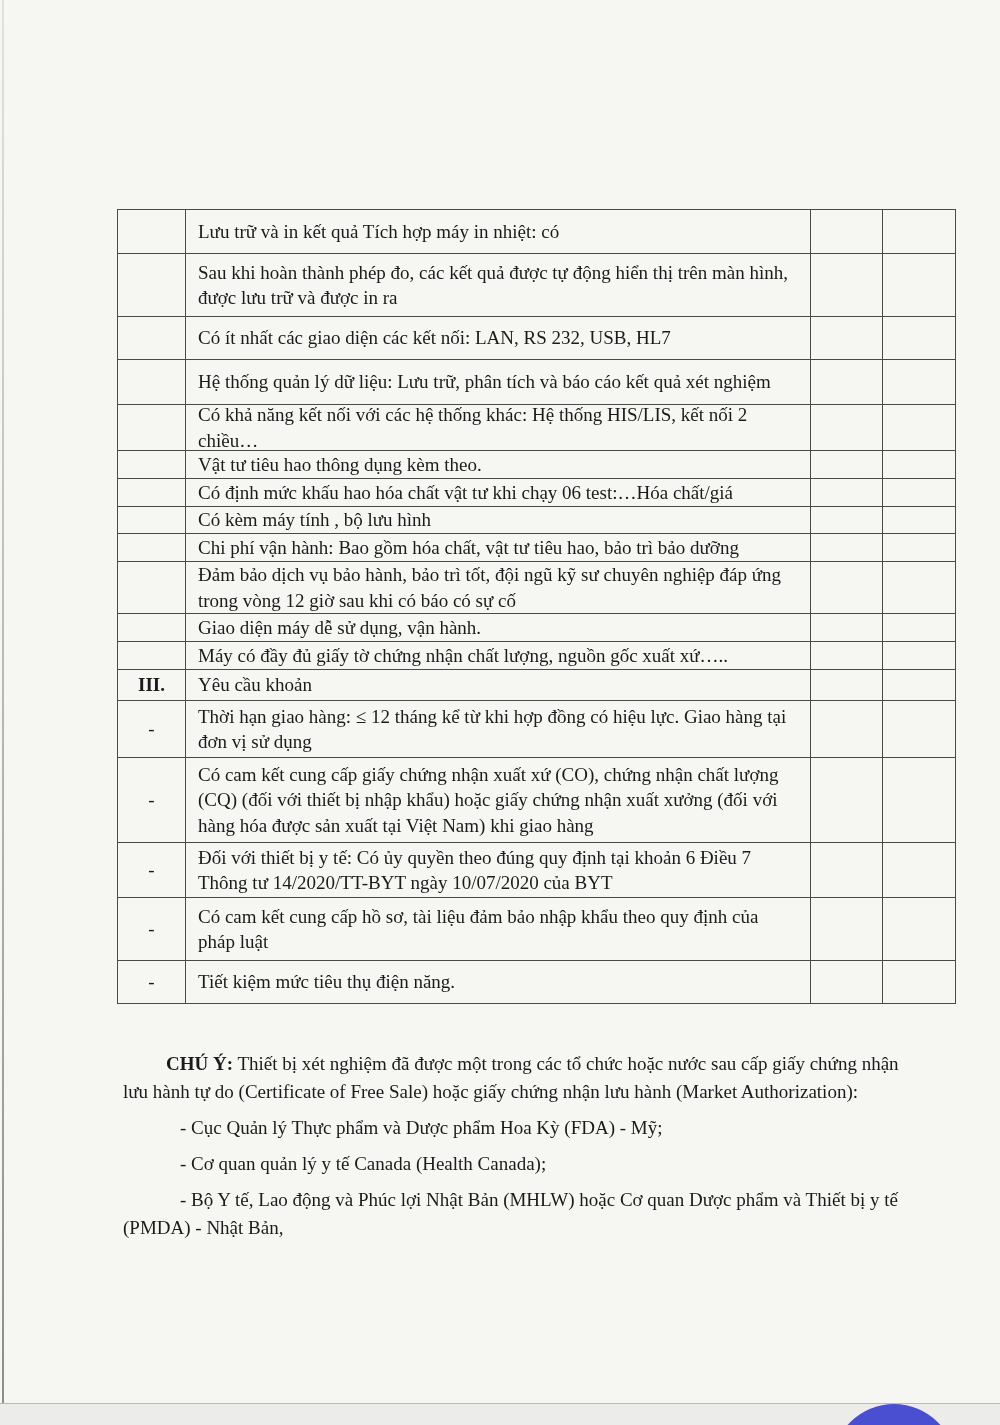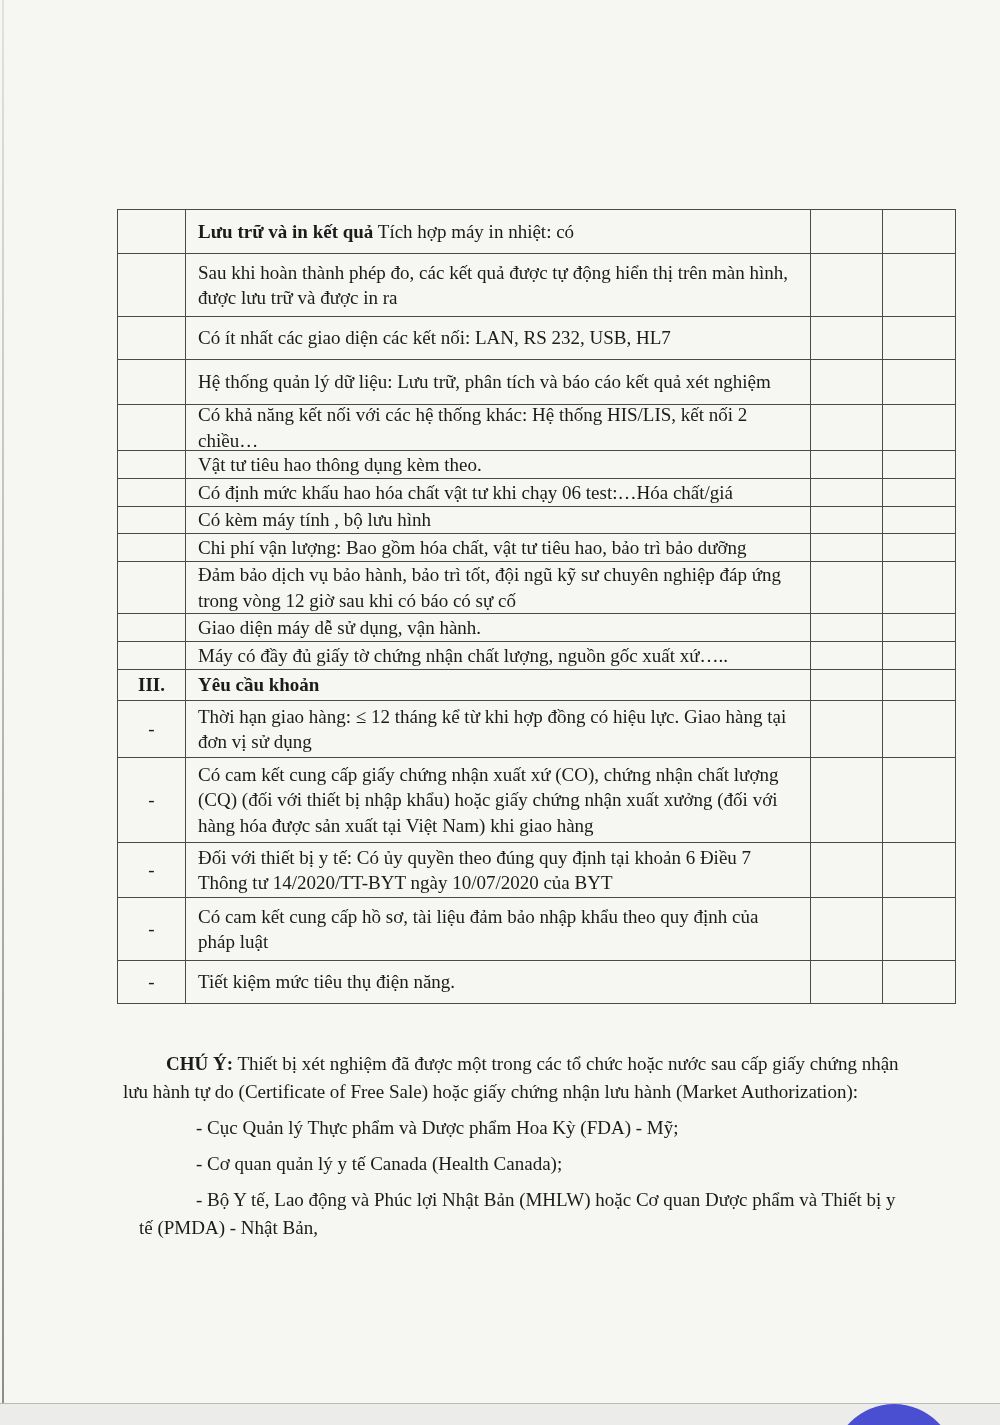--- a/index.html
+++ b/index.html
@@ -30,29 +30,29 @@
     width:67px;flex:none;display:flex;align-items:center;justify-content:center;
     font-weight:bold;
   }
   .c-no.dash{font-weight:normal;}
   .c-main{
     flex:1;border-left:1px solid #4a4a4a;border-right:1px solid #4a4a4a;
     padding:3px 10px 3px 12px;display:flex;align-items:center;min-width:0;
   }
   .c-e1{width:72px;flex:none;border-right:1px solid #4a4a4a;}
   .c-e2{width:72px;flex:none;}
-  .cellwrap b{font-weight:bold;}
+  .cellwrap b{font-weight:normal;}
   
   .note{
     position:absolute;left:123px;top:1050px;width:788px;
     font-size:19px;line-height:28px;
   }
   .note-p{margin:0;}
   .note-p b{font-weight:bold;margin-left:43px;}
-  .note-item{margin:8px 0 0 16px;text-indent:57px;}
+  .note-item{margin:8px 0 0 0;text-indent:57px;}
   .note-item:first-of-type{margin-top:16px;}
   
   .bottom-strip{
     position:absolute;left:0;top:1404px;width:1000px;height:21px;
     background:#ececea;
   }
   .fab{
     position:absolute;left:832px;top:1404px;width:124px;height:124px;
     border-radius:50%;background:#4a4ed0;border:none;cursor:pointer;
   }
@@ -133,21 +133,21 @@
       <div class="td c-main">
           <div class="cellwrap"><span>Có kèm máy tính , bộ lưu hình</span></div>
         </div>
       <div class="td c-e1"></div>
       <div class="td c-e2"></div>
     </div>
 
     <div class="tr" style="height:28px">
       <div class="td c-no"></div>
       <div class="td c-main">
-          <div class="cellwrap"><span>Chi phí vận lượng: Bao gồm hóa chất, vật tư tiêu hao, bảo trì bảo dưỡng</span></div>
+          <div class="cellwrap"><span>Chi phí vận hành: Bao gồm hóa chất, vật tư tiêu hao, bảo trì bảo dưỡng</span></div>
         </div>
       <div class="td c-e1"></div>
       <div class="td c-e2"></div>
     </div>
 
     <div class="tr" style="height:52px">
       <div class="td c-no"></div>
       <div class="td c-main">
           <div class="cellwrap"><span>Đảm bảo dịch vụ bảo hành, bảo trì tốt, đội ngũ kỹ sư chuyên nghiệp đáp ứng  trong vòng 12 giờ sau khi có báo có sự cố</span></div>
         </div>

